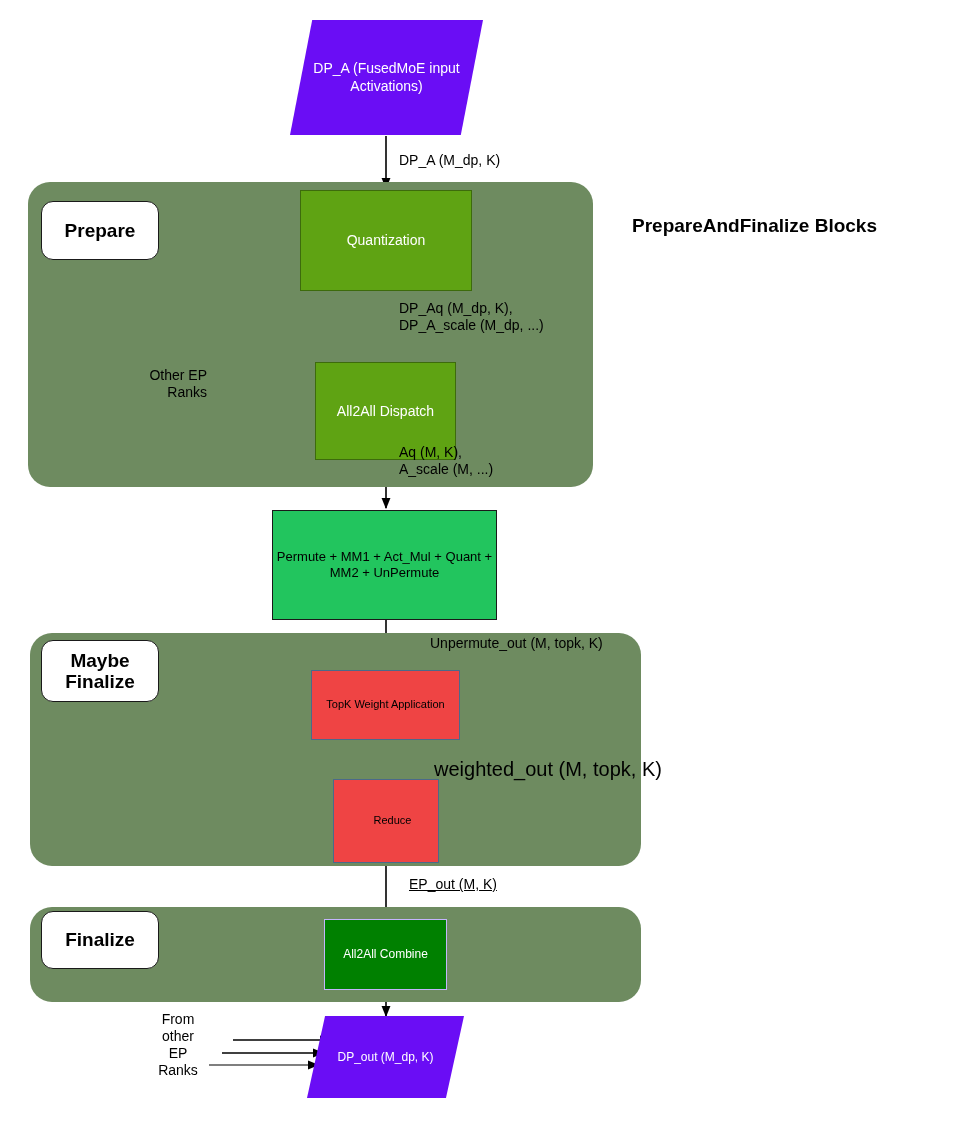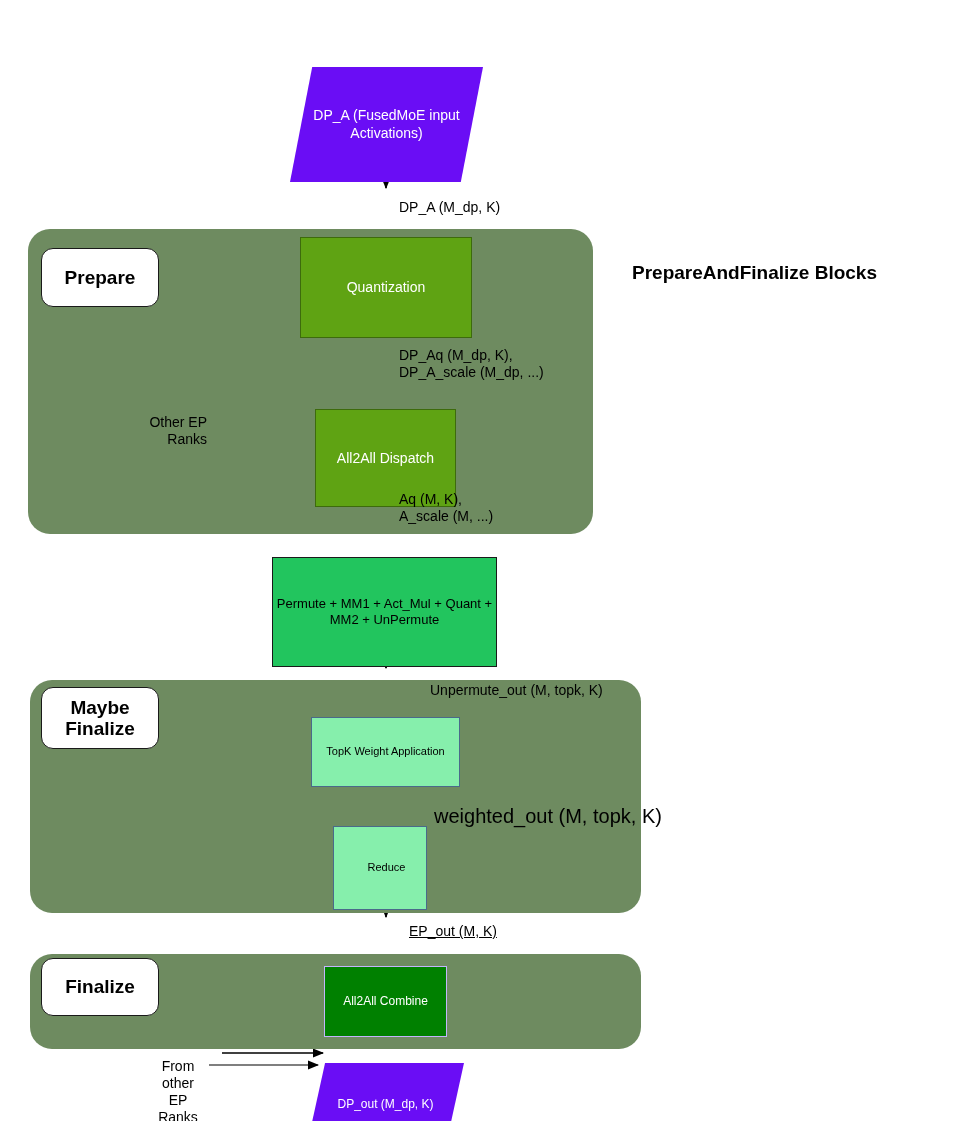--- a/index.html
+++ b/index.html
@@ -11,21 +11,21 @@
     font-family: "Liberation Sans", sans-serif;
     -webkit-font-smoothing: antialiased;
   }
   #canvas {
     position: relative;
     width: 971px;
     height: 1121px;
     background: #ffffff;
     overflow: hidden;
   }
-  .abs { position: absolute; box-sizing: border-box; margin-top: 47px; }
+  .abs { position: absolute; box-sizing: border-box; }
 
   
   .group {
     background: #6E8B60;
     border-radius: 22px;
   }
 
   
   .group-badge {
     background: #ffffff;
@@ -52,21 +52,21 @@
     background: #5FA313;
     border: 1px solid #3d6b0c;
     color: #ffffff;
   }
   .proc-darkgreen {
     background: #008000;
     border: 1px solid #c4b5fd;
     color: #ffffff;
   }
   .proc-blue {
-    background: #86efac;
+    background: #ef4444;
     border: 1px solid #4a6a8a;
     color: #000000;
   }
   .proc-white {
     background: #22c55e;
     border: 1.6px solid #1a1a1a;
     color: #000000;
   }
 
   
@@ -197,21 +197,21 @@
     <span style="white-space:pre-line;">Maybe
 Finalize</span>
   </div>
 
   <div class="abs proc proc-blue" style="left:311px; top:670px; width:149px; height:70px; font-size:11px;">
     <span>TopK Weight Application</span>
   </div>
 
   <div class="abs lbl lbl-left" style="left:434px; top:757px; font-size:20px;">weighted_out (M, topk, K)</div>
 
-  <div class="abs proc proc-blue" style="left:333px; top:779px; width:94px; height:84px; font-size:11px;padding-left:13px;">
+  <div class="abs proc proc-blue" style="left:333px; top:779px; width:106px; height:84px; font-size:11px;padding-left:13px;">
     <span>Reduce</span>
   </div>
 
   <div class="abs lbl lbl-left" style="left:409px; top:876px; font-size:14px;text-decoration:underline;">EP_out (M, K)</div>
 
   <div class="abs group-badge" style="left:41px; top:911px; width:118px; height:58px; font-size:19px;">
     <span>Finalize</span>
   </div>
 
   <div class="abs proc proc-darkgreen" style="left:324px; top:919px; width:123px; height:71px; font-size:12px;">

